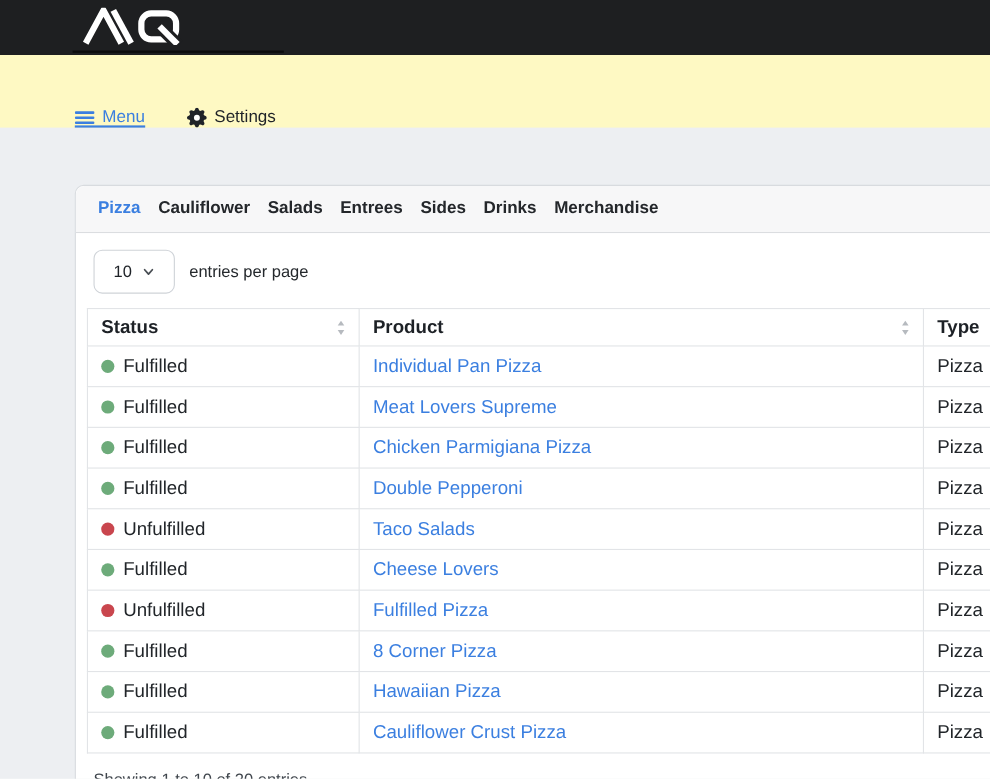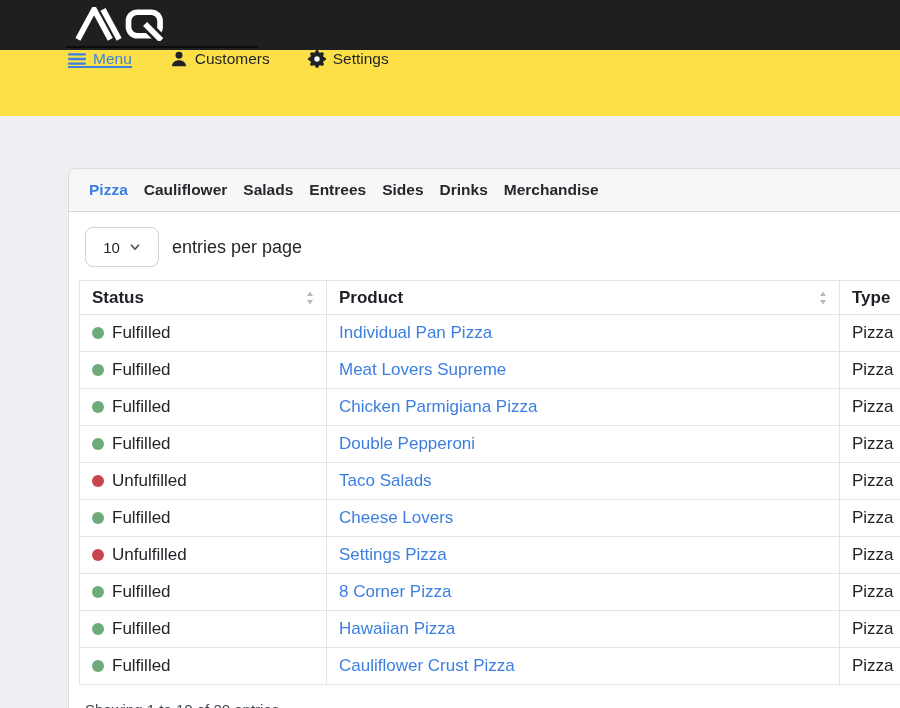--- a/index.html
+++ b/index.html
@@ -7,36 +7,36 @@
     width:900px;height:708px;overflow:hidden;
     background:#edeff2;
     font-family:"Liberation Sans","DejaVu Sans",sans-serif;
     -webkit-font-smoothing:antialiased;
   }
   
   .topbar{height:50px;background:#1e1f21;position:relative}
   .logo{position:absolute;left:68px;top:7px;width:104px;height:34px}
   .logo-underline{position:absolute;left:66px;top:46px;width:192px;height:2px;background:#0c0c0d}
   
-  .navbar{height:66px;background:#fde047;display:flex;align-items:flex-start;padding-left:68px;gap:38px}
+  .navbar{height:66px;background:#fef9c3;display:flex;align-items:flex-end;padding-left:68px;gap:38px}
   .nav-item{display:flex;align-items:center;gap:7px;font-size:15.5px;color:#1f2328;cursor:pointer;position:relative;white-space:nowrap}
   .nav-item .nav-icon{display:flex;align-items:center}
   .nav-item svg{width:18px;height:18px;fill:#1f2328}
   .nav-item.active{color:#3b7fe0}
   .nav-item.active svg{fill:#3b7fe0}
   .nav-item.active::after{content:"";position:absolute;left:0;right:0;bottom:0;height:2px;background:#3b7fe0}
   
   .card{margin:52px 0 0 68px;width:1000px;background:#fff;border:1px solid #d8dbdf;border-radius:8px}
   .tabband{background:#f7f7f8;border-bottom:1px solid #d7dadd;border-radius:8px 8px 0 0;padding:0 20px;height:42px;display:flex;align-items:center;gap:16px}
   .tab{font-weight:700;font-size:15.5px;color:#24272b;cursor:pointer;white-space:nowrap}
   .tab.active{color:#3b7fe0}
   .card-body{padding:10px}
   .entries-row{display:flex;align-items:center;gap:13px;margin:5px 0 13px 6px}
   .page-size{width:72px;height:38px;border:1px solid #cfd3d8;border-radius:8px;display:flex;align-items:center;justify-content:center;gap:9px;font-size:15px;color:#1f2328;background:#fff;cursor:pointer}
-  .entries-label{font-size:18px;color:#24282c}
+  .entries-label{font-size:15px;color:#24282c}
   
   table{border-collapse:collapse;width:980px;table-layout:fixed}
   th,td{border:1px solid #e2e4e7;text-align:left;padding:0 12px;font-size:17px;color:#212529;overflow:hidden;white-space:nowrap}
   th{height:33px;font-weight:700;position:relative;color:#1d2126}
   td{height:36px}
   .sort-icon{position:absolute;right:12px;top:50%;transform:translateY(-50%)}
   .dot{display:inline-block;width:12px;height:12px;border-radius:50%;margin-right:8px;vertical-align:-1px}
   .dot.green{background:#6dab7a}
   .dot.red{background:#c9464e}
   a.product-link{color:#3b7fe0;cursor:pointer}
@@ -59,29 +59,20 @@
 <div class="navbar">
     <div class="nav-item active">
       <span class="nav-icon">
         <svg viewBox="0 0 18 18">
           <rect x="0" y="3.2" width="18" height="2.4" rx="1.2"></rect>
           <rect x="0" y="7.8" width="18" height="2.4" rx="1.2"></rect>
           <rect x="0" y="12.4" width="18" height="2.4" rx="1.2"></rect>
         </svg>
       </span>
       <span class="nav-label">Menu</span>
-    </div>
-    <div class="nav-item">
-      <span class="nav-icon">
-        <svg viewBox="0 0 16 16">
-          <circle cx="8" cy="4.6" r="3.1"></circle>
-          <path d="M1.8 14.5c0-3.4 2.8-5.3 6.2-5.3s6.2 1.9 6.2 5.3z"></path>
-        </svg>
-      </span>
-      <span class="nav-label">Customers</span>
     </div>
     <div class="nav-item">
       <span class="nav-icon">
         <svg viewBox="0 0 16 16">
           <path d="M9.405 1.05c-.413-1.4-2.397-1.4-2.81 0l-.1.34a1.464 1.464 0 01-2.105.872l-.31-.17c-1.283-.698-2.686.705-1.987 1.987l.169.311c.446.82.023 1.841-.872 2.105l-.34.1c-1.4.413-1.4 2.397 0 2.81l.34.1a1.464 1.464 0 01.872 2.105l-.17.31c-.698 1.283.705 2.686 1.987 1.987l.311-.169a1.464 1.464 0 012.105.872l.1.34c.413 1.4 2.397 1.4 2.81 0l.1-.34a1.464 1.464 0 012.105-.872l.31.17c1.283.698 2.686-.705 1.987-1.987l-.169-.311a1.464 1.464 0 01.872-2.105l.34-.1c1.4-.413 1.4-2.397 0-2.81l-.34-.1a1.464 1.464 0 01-.872-2.105l.17-.31c.698-1.283-.705-2.686-1.987-1.987l-.311.169a1.464 1.464 0 01-2.105-.872z"></path>
           <circle cx="8" cy="8" r="2.4" fill="#fff"></circle>
         </svg>
       </span>
       <span class="nav-label">Settings</span>
     </div>
@@ -154,21 +145,21 @@
             <td><a class="product-link">Taco Salads</a></td>
             <td>Pizza</td>
           </tr>
           <tr>
             <td><span class="dot green"></span><span>Fulfilled</span></td>
             <td><a class="product-link">Cheese Lovers</a></td>
             <td>Pizza</td>
           </tr>
           <tr>
             <td><span class="dot red"></span><span>Unfulfilled</span></td>
-            <td><a class="product-link">Settings Pizza</a></td>
+            <td><a class="product-link">Fulfilled Pizza</a></td>
             <td>Pizza</td>
           </tr>
           <tr>
             <td><span class="dot green"></span><span>Fulfilled</span></td>
             <td><a class="product-link">8 Corner Pizza</a></td>
             <td>Pizza</td>
           </tr>
           <tr>
             <td><span class="dot green"></span><span>Fulfilled</span></td>
             <td><a class="product-link">Hawaiian Pizza</a></td>

